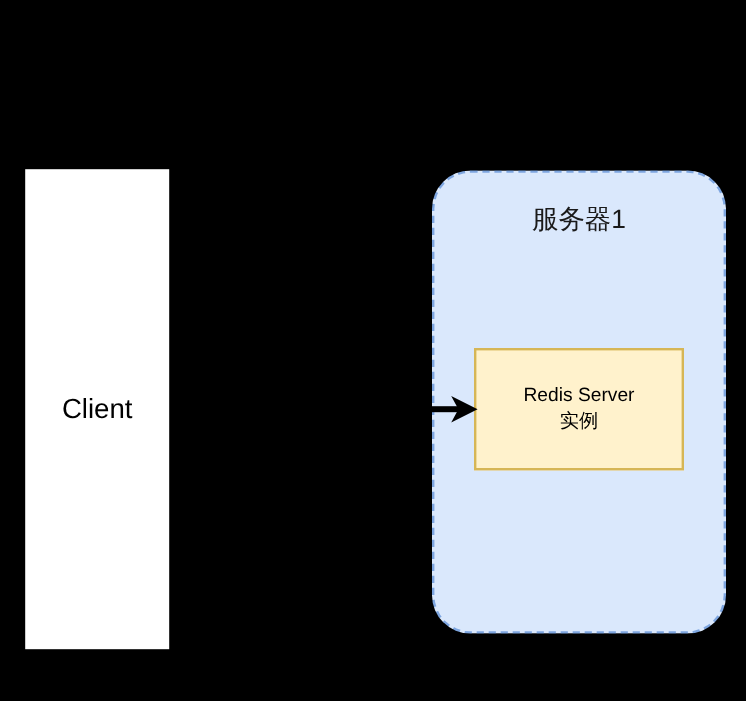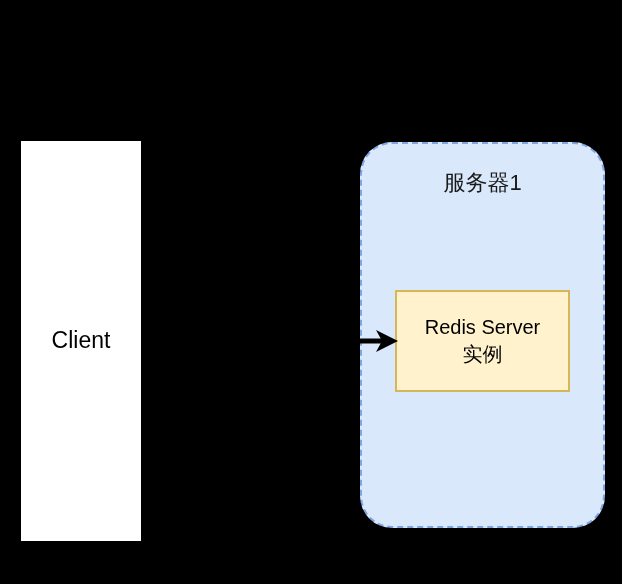--- a/index.html
+++ b/index.html
@@ -72,21 +72,21 @@
     background: #fff2cc;
     border: 2px solid #d6b656;
     box-sizing: border-box;
     display: flex;
     flex-direction: column;
     align-items: center;
     justify-content: center;
   }
   .redis-line {
     color: #000000;
-    font-size: 20px;
+    font-size: 16px;
     line-height: 1.35;
     text-align: right;
     white-space: nowrap;
   }
 
   
   .arrow {
     position: absolute;
     left: 358px;
     top: 326px;

